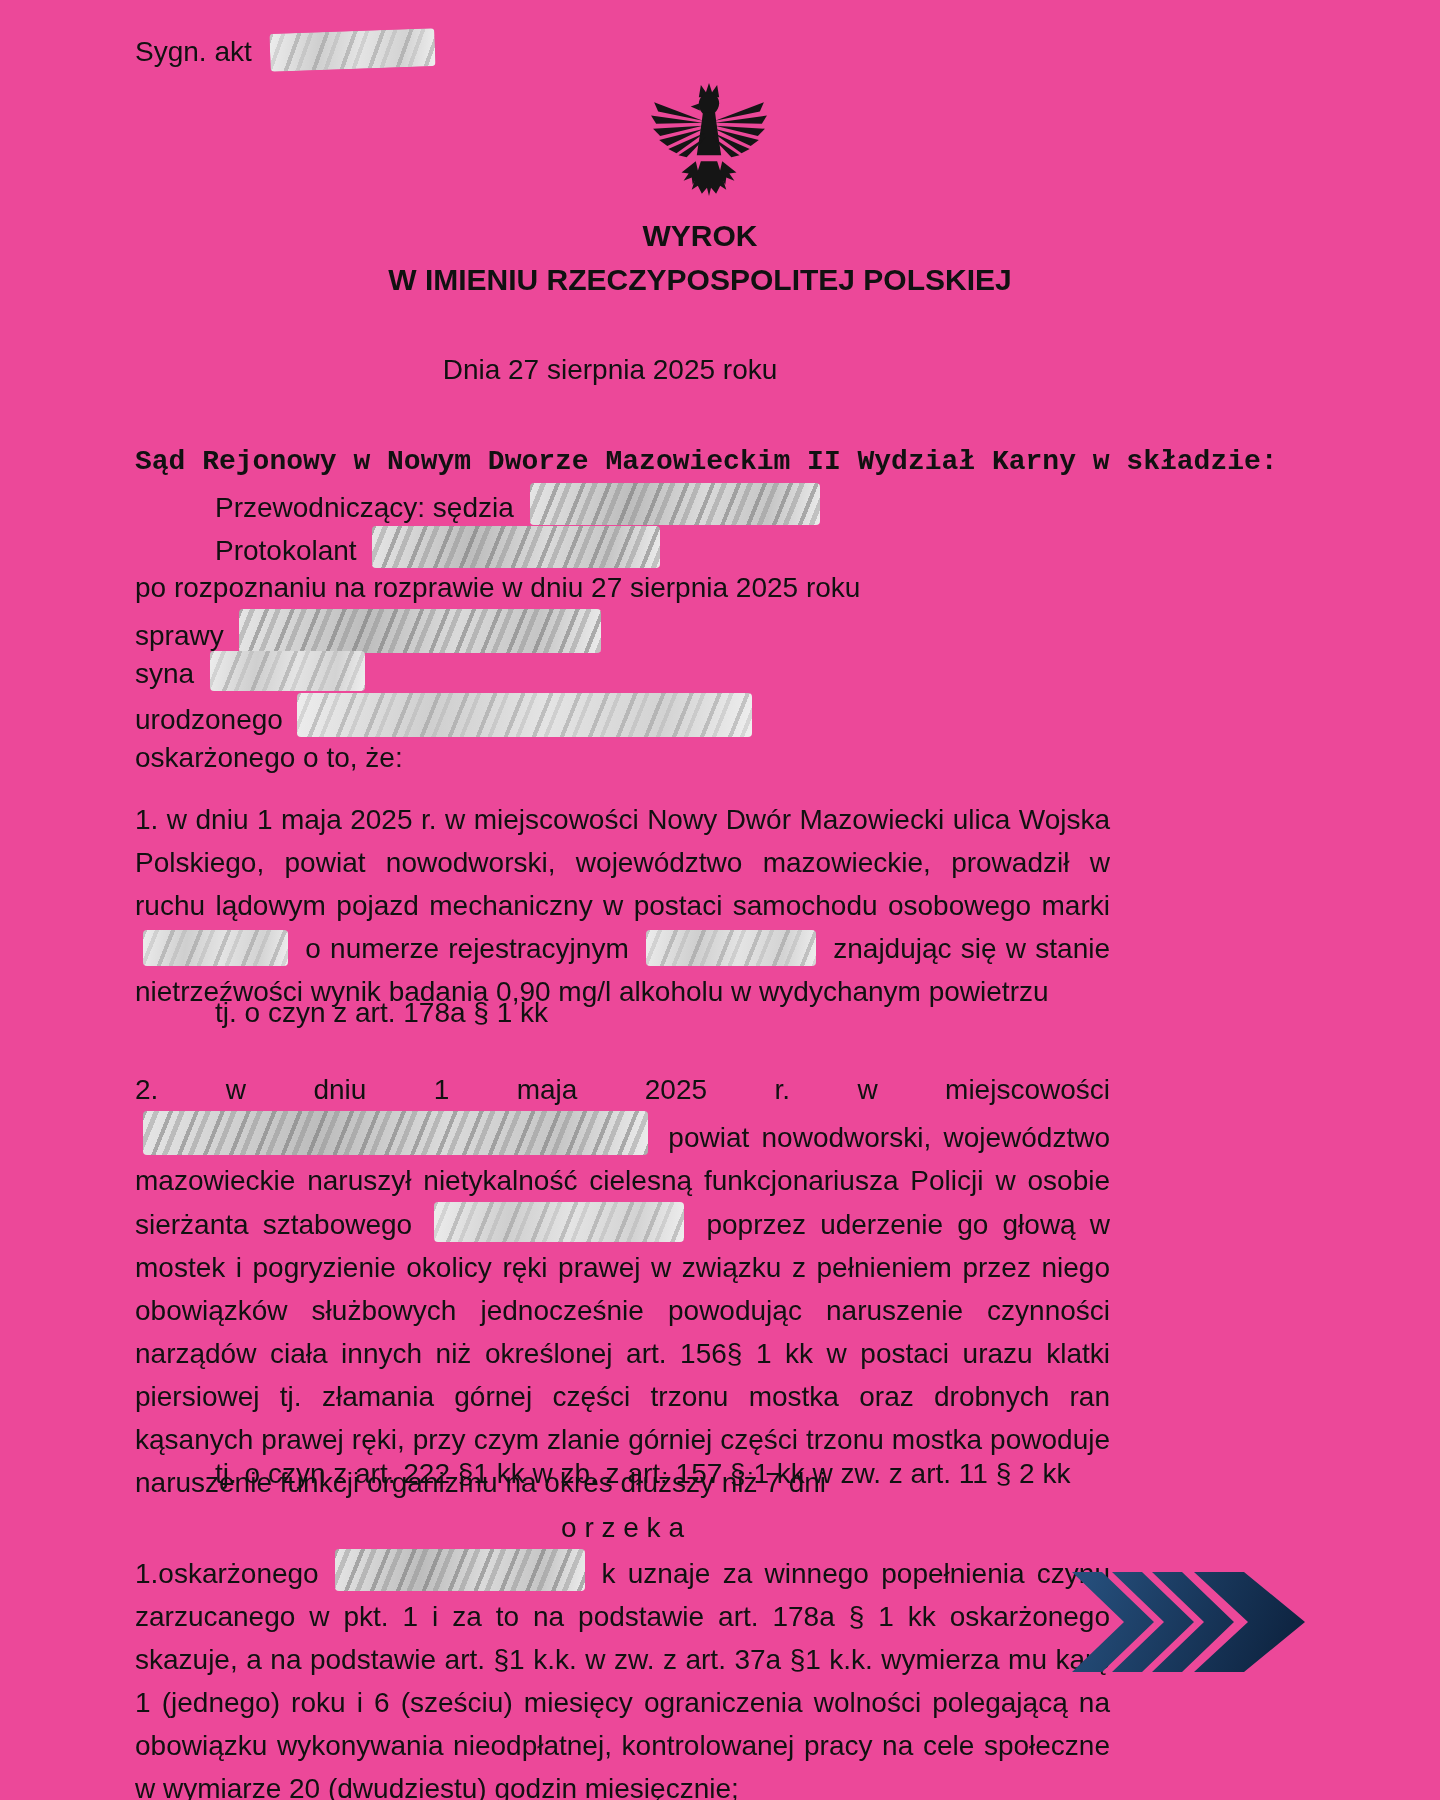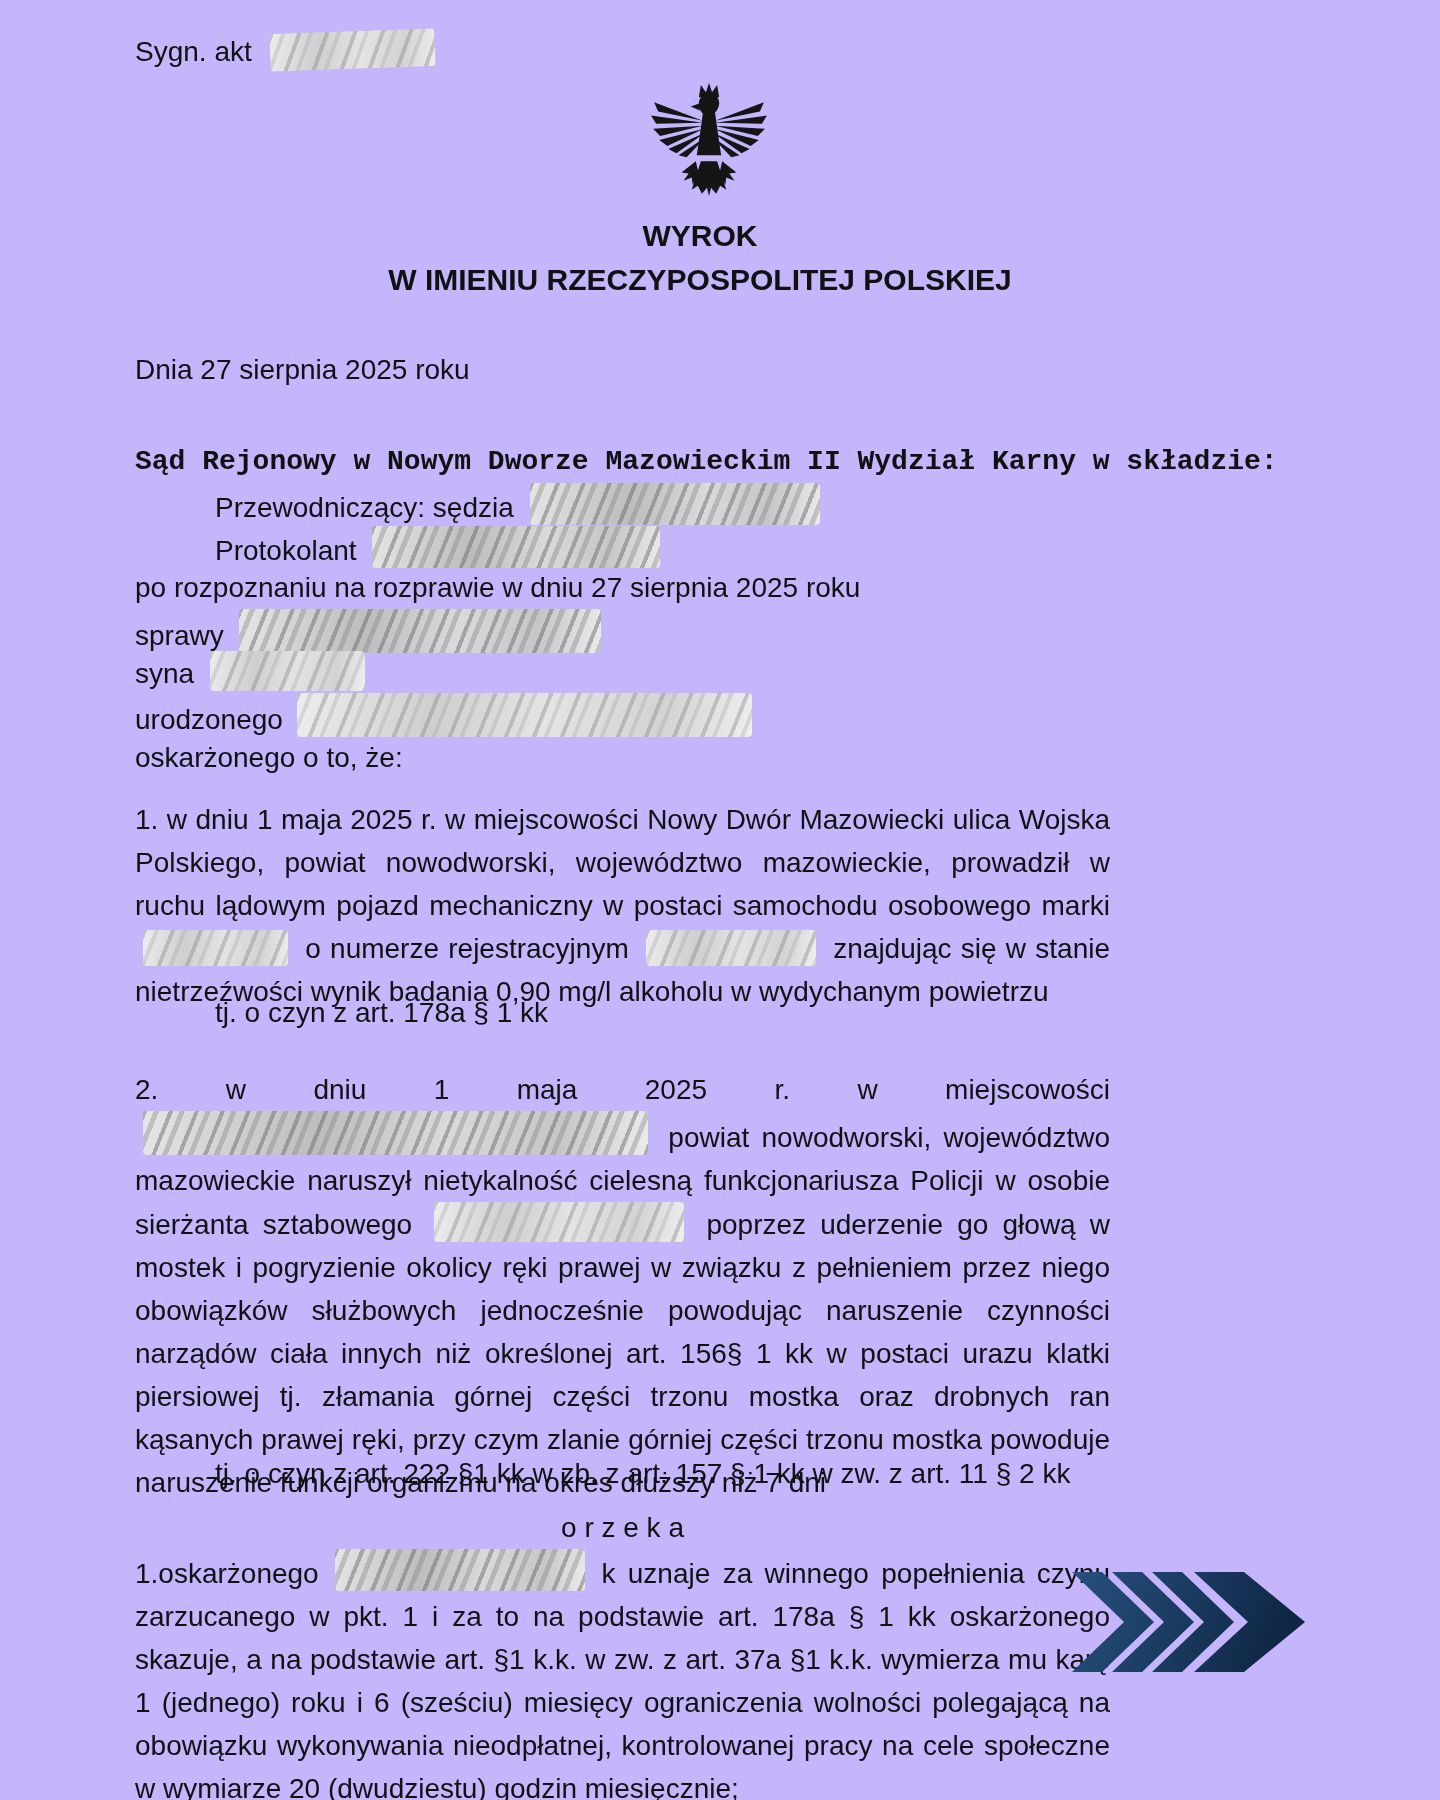--- a/index.html
+++ b/index.html
@@ -1,32 +1,32 @@
 <!DOCTYPE html>
 <html><head>
 <meta charset="utf-8">
 <style>
   html,body{margin:0;padding:0;background:#e9e9e9;}
   .page{
     position:relative;
     width:1440px;height:1800px;
-    background:#c4b5fd;
+    background:#ec4899;
     font-family:"Liberation Sans", sans-serif;
     font-size:28px;
     color:#111;
     overflow:hidden;
   }
   .abs{position:absolute;}
   .col{left:135px;width:975px;}
   .line{line-height:43px;white-space:nowrap;}
   .para{line-height:43px;text-align:justify;}
   .bold{font-weight:bold;font-family:Liberation Mono, monospace;}
   .indent{padding-left:80px;}
   .title-row{left:0;width:1400px;text-align:center;font-weight:bold;font-size:30px;line-height:36px;}
-  .dateline{left:135px;width:950px;text-align:left;line-height:36px;}
+  .dateline{left:135px;width:950px;text-align:center;line-height:36px;}
   .center{text-align:center;}
 
   
   .redact{
     display:inline-block;
     height:34px;
     width:200px;
     vertical-align:-8px;
     border-radius:4px;
     background:

